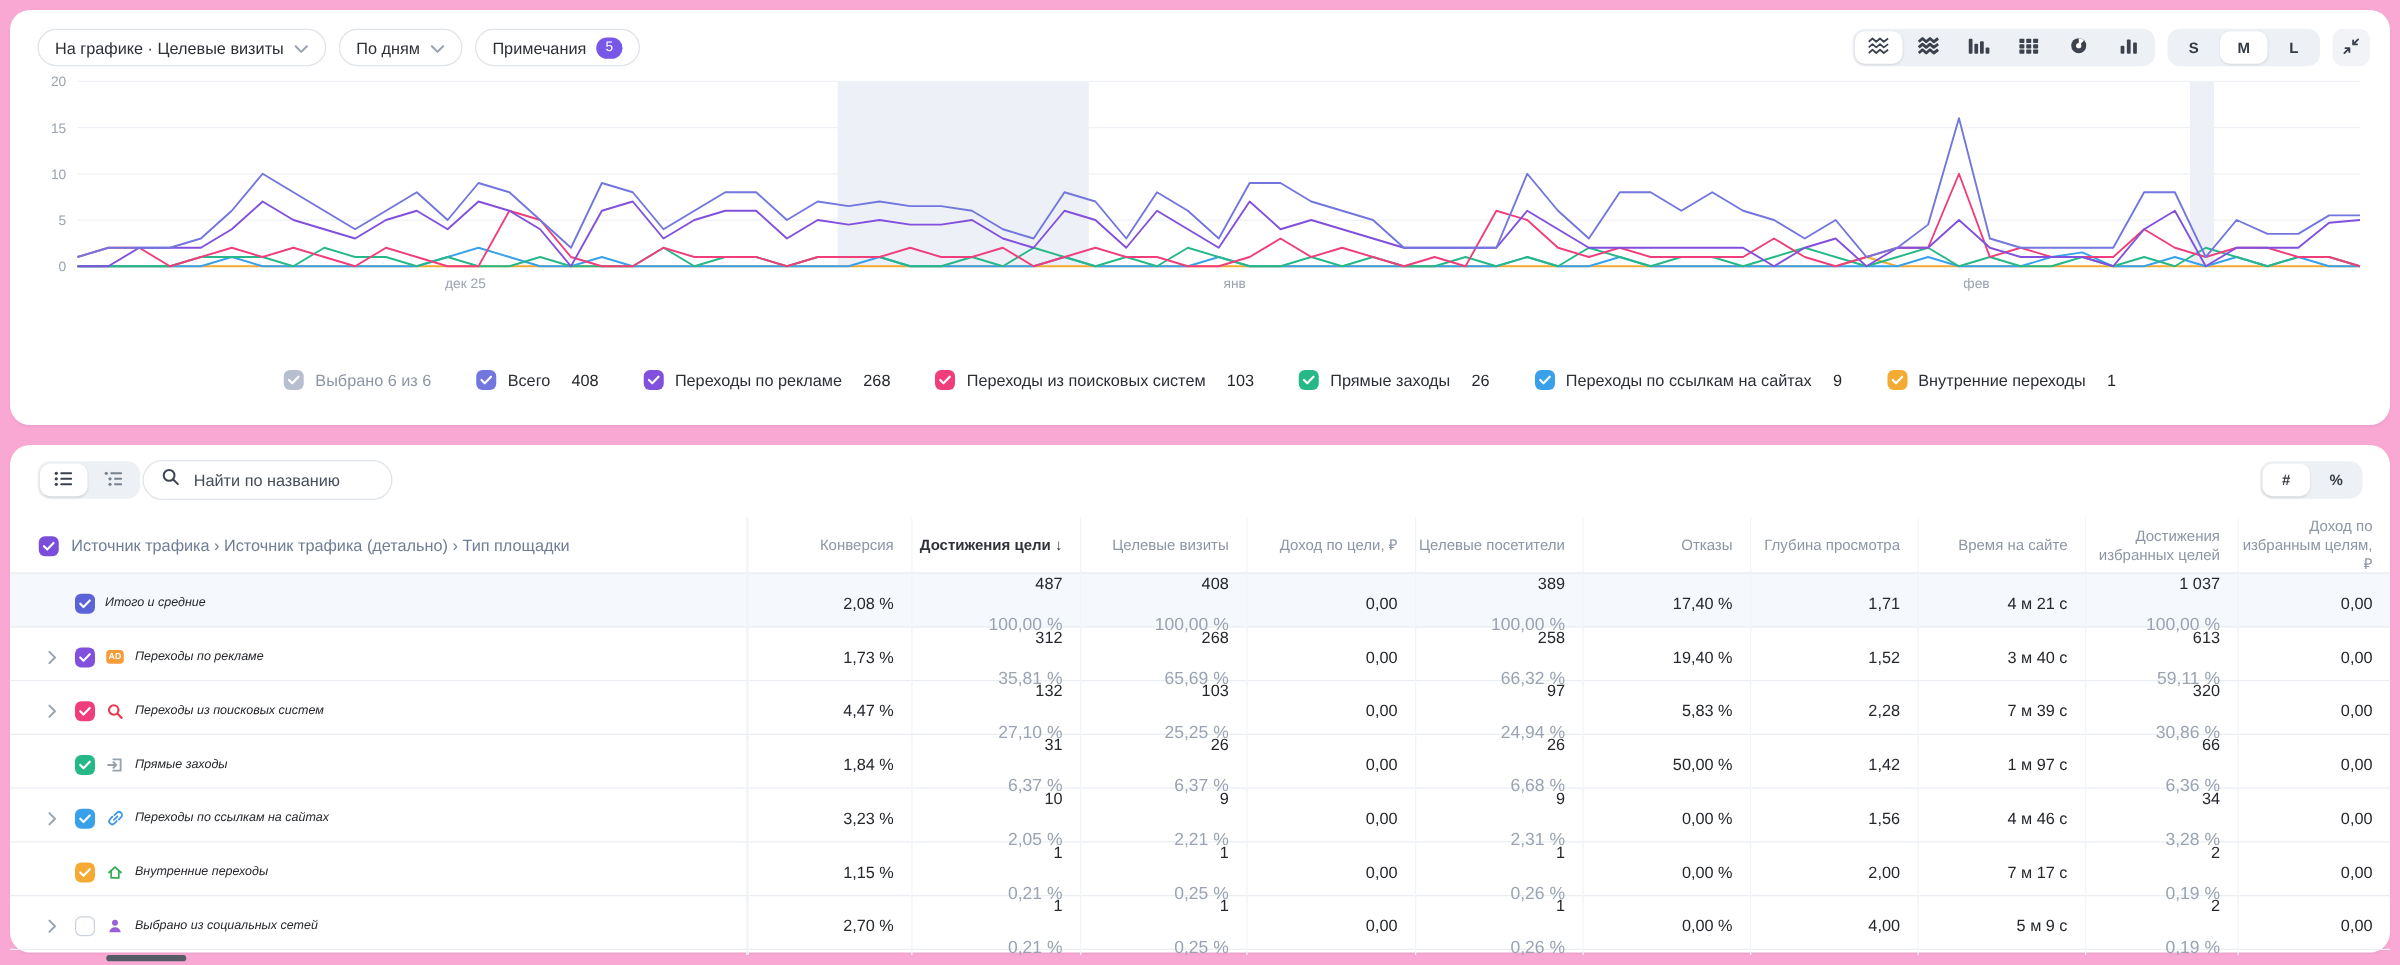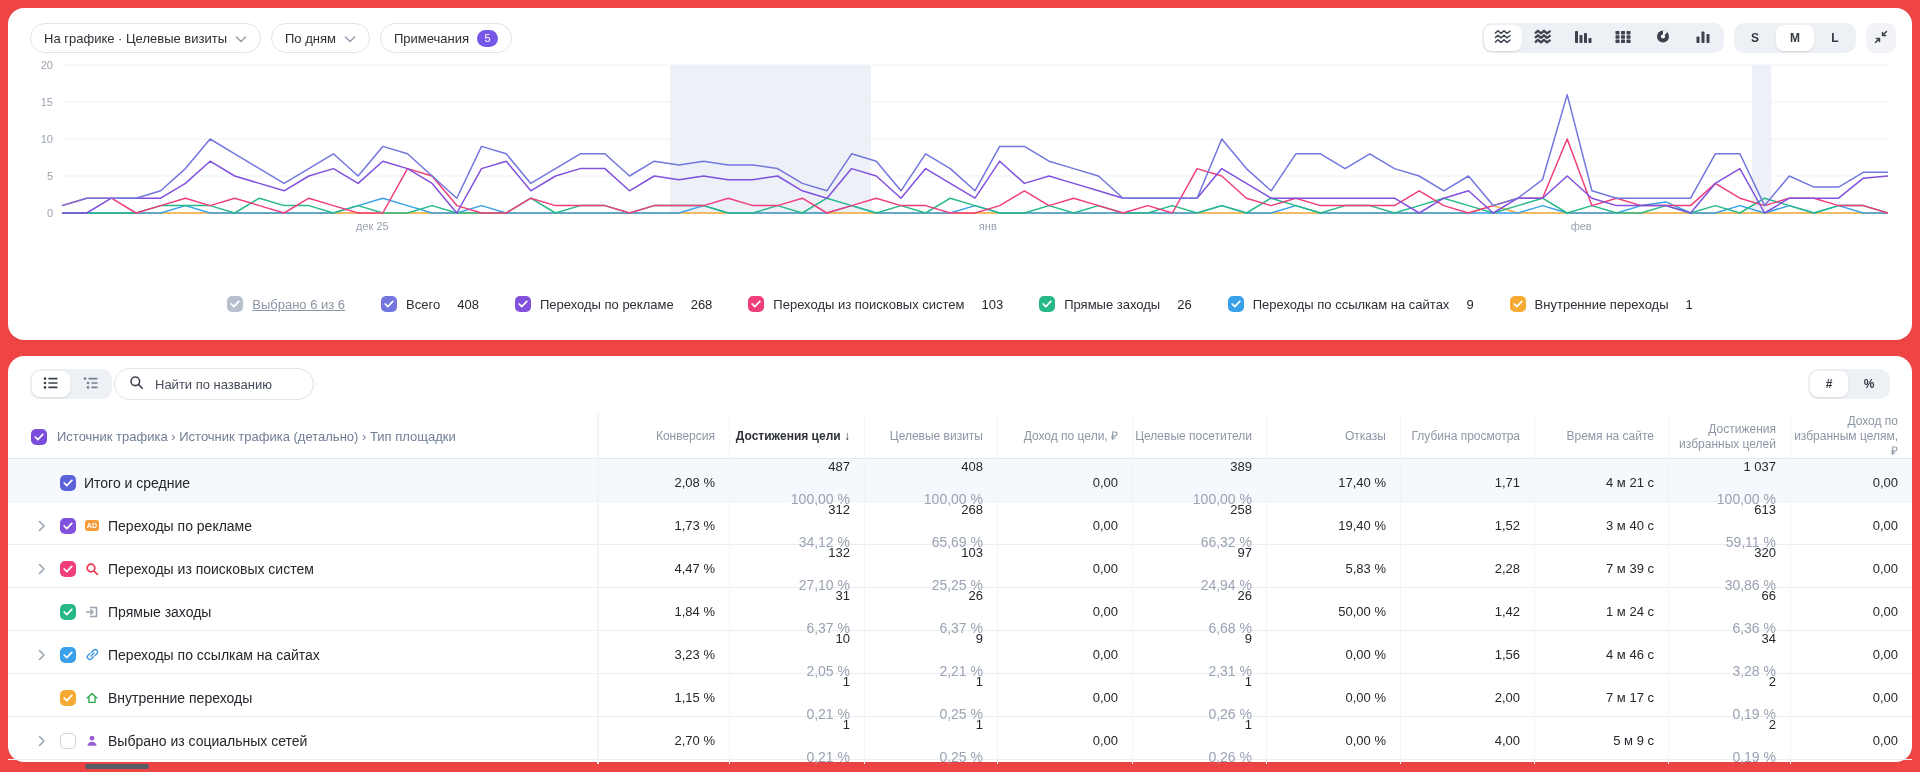--- a/index.html
+++ b/index.html
@@ -1,38 +1,38 @@
 <!DOCTYPE html>
 <html><head>
 <meta charset="utf-8">
 <style>
   html,body{margin:0;padding:0;}
   body{background:#edeff3;font-family:"Liberation Sans",sans-serif;-webkit-font-smoothing:antialiased;}
-  .page{position:relative;width:1920px;height:772px;overflow:hidden;background:#ef4444;}
+  .page{position:relative;width:1920px;height:772px;overflow:hidden;background:#f9a8d4;}
   .card{position:absolute;left:8px;width:1904px;background:#fff;border-radius:16px;box-shadow:0 1px 2px rgba(20,30,50,.05);}
   .chart-card{top:8px;height:332px;}
   .table-card{top:356px;height:406px;}
 
   
   .controls{position:absolute;top:14px;left:22px;right:16px;height:32px;display:flex;justify-content:space-between;align-items:center;}
   .left-controls{display:flex;gap:10px;}
   .pill{display:inline-flex;align-items:center;gap:8px;height:30px;padding:0 13px;border:1px solid #dfe4eb;border-radius:16px;background:#fff;font-size:13px;color:#2b2f36;cursor:pointer;white-space:nowrap;}
   .badge{min-width:17px;height:17px;border-radius:9px;background:#7757e8;color:#fff;font-size:11px;display:inline-flex;align-items:center;justify-content:center;padding:0 2px;}
   .right-controls{display:flex;gap:10px;align-items:center;}
   .segmented{display:inline-flex;background:#edf0f4;border-radius:10px;padding:2px;gap:2px;}
   .seg-opt{min-width:30px;height:26px;border-radius:8px;display:inline-flex;align-items:center;justify-content:center;color:#343a43;font-size:12px;font-weight:bold;cursor:pointer;padding:0 4px;}
   .seg-opt.active{background:#fff;box-shadow:0 1px 2px rgba(0,0,0,.10);}
   .icon-btn{width:30px;height:30px;border-radius:9px;background:#f1f3f7;border:none;display:inline-flex;align-items:center;justify-content:center;cursor:pointer;}
 
   
   .chart-area{position:absolute;top:50px;left:14px;width:1876px;height:185px;}
   .legend{position:absolute;top:288px;left:0;right:0;display:flex;justify-content:center;gap:36px;align-items:center;font-size:13px;color:#2b2f36;}
   .legend-item{display:inline-flex;align-items:center;gap:9px;cursor:pointer;white-space:nowrap;}
   .legend-item .val{margin-left:8px;color:#24272c;}
-  .legend-item.muted{color:#8d96a5;text-decoration:underline;}
+  .legend-item.muted{color:#8d96a5;}
   .cb{width:16px;height:16px;border-radius:5px;display:inline-flex;align-items:center;justify-content:center;flex-shrink:0;box-sizing:border-box;}
   .cb.unchecked{background:#fff;border:1.5px solid #ccd3dd;}
 
   
   .toolbar{position:absolute;top:12px;left:22px;right:22px;height:32px;display:flex;align-items:center;gap:2px;}
   .search-pill{display:inline-flex;align-items:center;gap:9px;height:30px;border:1px solid #dfe4eb;border-radius:16px;padding:0 14px;background:#fff;width:170px;}
   .search-pill input{border:none;outline:none;font-size:13px;color:#3e4552;width:100%;font-family:inherit;background:transparent;}
   .search-pill input::placeholder{color:#454c59;opacity:1;}
   .toolbar .spacer{flex:1;}
 
@@ -44,21 +44,21 @@
   .trow.total{background:#f5f8fc;}
   .dim-cell{display:flex;align-items:center;gap:8px;padding-left:30px;border-right:1px solid #f0f3f7;overflow:hidden;}
   .thead .dim-cell{padding-left:23px;gap:10px;font-size:13px;color:#6f7d95;height:100%;}
   .num-cell{padding-right:14px;text-align:right;border-left:1px solid #f2f5f8;display:flex;flex-direction:column;justify-content:center;height:100%;box-sizing:border-box;}
   .num-cell:first-of-type{border-left:none;}
   .thead .num-cell{font-size:12px;color:#8d96a5;line-height:1.25;}
   .thead .num-cell.sorted{color:#2e3238;font-weight:bold;}
   .num-cell .main{font-size:13px;color:#24272c;line-height:15px;}
   .num-cell .sub{font-size:14px;color:#9aa3b2;line-height:13px;margin-top:19px;}
   .chev{width:14px;display:inline-flex;justify-content:flex-start;flex-shrink:0;}
-  .row-name{font-size:14px;color:#24272c;white-space:nowrap;}
+  .row-name{font-size:10px;color:#24272c;white-space:nowrap;font-style:italic;}
   .row-icon{display:inline-flex;width:16px;justify-content:center;flex-shrink:0;}
   .ad-badge{display:inline-block;background:#f59b38;color:#fff;font-size:7px;font-weight:bold;border-radius:3px;padding:2px 2px;line-height:7px;letter-spacing:.2px;}
 
   .hscrollbar{position:absolute;left:85px;top:764px;width:64px;height:5px;border-radius:3px;background:#565c66;cursor:grab;}
 </style>
 </head>
 <body>
 
 <div class="page">
 
@@ -388,21 +388,21 @@
             <span class="row-icon">
               <span class="ad-badge">AD</span>
             </span>
             <span class="row-name">Переходы по рекламе</span>
           </div>
           <div class="num-cell">
             <span class="main">1,73 %</span>
           </div>
           <div class="num-cell">
             <span class="main">312</span>
-            <span class="sub">34,12 %</span>
+            <span class="sub">35,81 %</span>
           </div>
           <div class="num-cell">
             <span class="main">268</span>
             <span class="sub">65,69 %</span>
           </div>
           <div class="num-cell">
             <span class="main">0,00</span>
           </div>
           <div class="num-cell">
             <span class="main">258</span>
@@ -518,21 +518,21 @@
             <span class="main">26</span>
             <span class="sub">6,68 %</span>
           </div>
           <div class="num-cell">
             <span class="main">50,00 %</span>
           </div>
           <div class="num-cell">
             <span class="main">1,42</span>
           </div>
           <div class="num-cell">
-            <span class="main">1 м 24 с</span>
+            <span class="main">1 м 97 с</span>
           </div>
           <div class="num-cell">
             <span class="main">66</span>
             <span class="sub">6,36 %</span>
           </div>
           <div class="num-cell">
             <span class="main">0,00</span>
           </div>
         </div>
         <div class="trow grid-row ">

